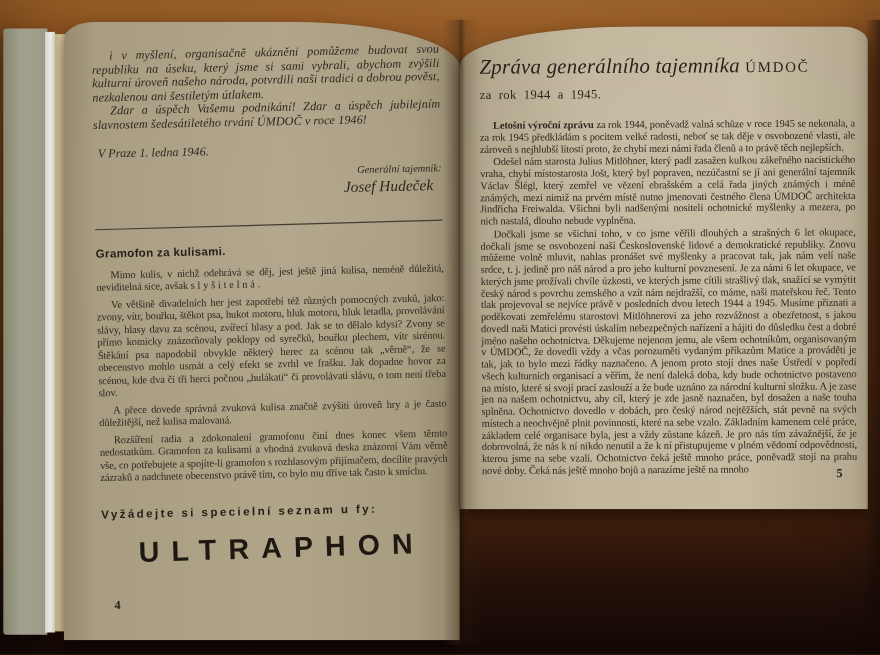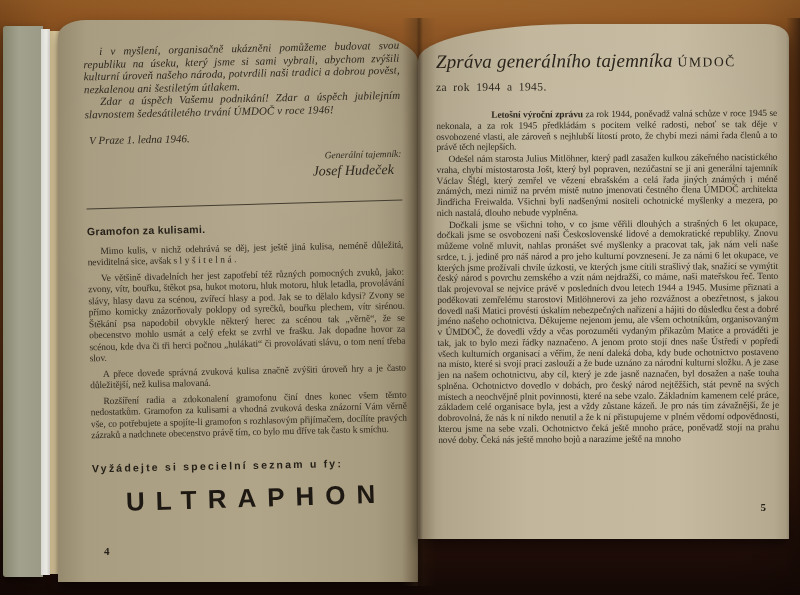--- a/index.html
+++ b/index.html
@@ -24,21 +24,21 @@
   .edge-cream { position:absolute; left:50px; top:31px; width:10px; height:543px;
     background:linear-gradient(90deg,#cbb98e,#d9c79c 50%,#bfae84); }
 
   .page { position:absolute; }
   .page.leftpg { left:58px; top:20px; width:360px; height:562px;
     background:
       radial-gradient(300px 200px at 70% 30%, rgba(255,255,240,.05), rgba(0,0,0,0)),
       linear-gradient(90deg,#95896e 0%,#a89c81 8%,#b0a489 55%,#a89c80 88%,#93876c 100%);
     border-top-left-radius:28px 16px; border-top-right-radius:150px 42px;
     box-shadow:0 6px 12px rgba(0,0,0,.45); }
-  .page.rightpg { left:418px; top:24px; width:371px; height:515px;
+  .page.rightpg { left:418px; top:24px; width:371px; height:439px;
     background:
       radial-gradient(320px 240px at 45% 35%, rgba(255,255,245,.06), rgba(0,0,0,0)),
       linear-gradient(90deg,#9d9177 0%,#b2a78d 7%,#c2b79d 30%,#c6bba1 70%,#b5aa90 96%,#a3987e 100%);
     border-top-left-radius:160px 36px; border-top-right-radius:24px 14px;
     box-shadow:0 6px 12px rgba(0,0,0,.45); }
 
   .gutter { position:absolute; left:402px; top:18px; width:34px; height:568px;
     background:linear-gradient(90deg, rgba(59,42,22,0), rgba(59,42,22,.38) 42%,
                rgba(28,16,6,.5) 50%, rgba(59,42,22,.18) 62%, rgba(0,0,0,0));
     pointer-events:none; }
@@ -72,21 +72,21 @@
 
   
   .right-text { position:absolute; left:19px; top:26px; width:341px;
     transform:rotate(-.35deg); color:#2c261e; }
   .title { font-size:19px; font-style:italic; letter-spacing:.2px; color:#29231b; }
   .title .caps { font-style:normal; font-size:13.5px; letter-spacing:1.6px; }
   .subtitle { margin-top:8px; font-size:11.5px; letter-spacing:.4px; word-spacing:3px; }
   .rbody { margin-top:17px; font-size:9.5px; line-height:10.75px; letter-spacing:-.12px; }
   .rbody p { text-align:justify; text-indent:12px; }
   .rbody p + p { margin-top:1px; }
-  .lead { font-weight:bold;margin-left:43px; }
+  .lead { font-weight:bold; }
 </style>
 </head>
 <body>
 
 <div class="wood"></div>
 
 <div class="book">
   <div class="board"></div>
   <div class="edge-white"></div>
   <div class="edge-cream"></div>

